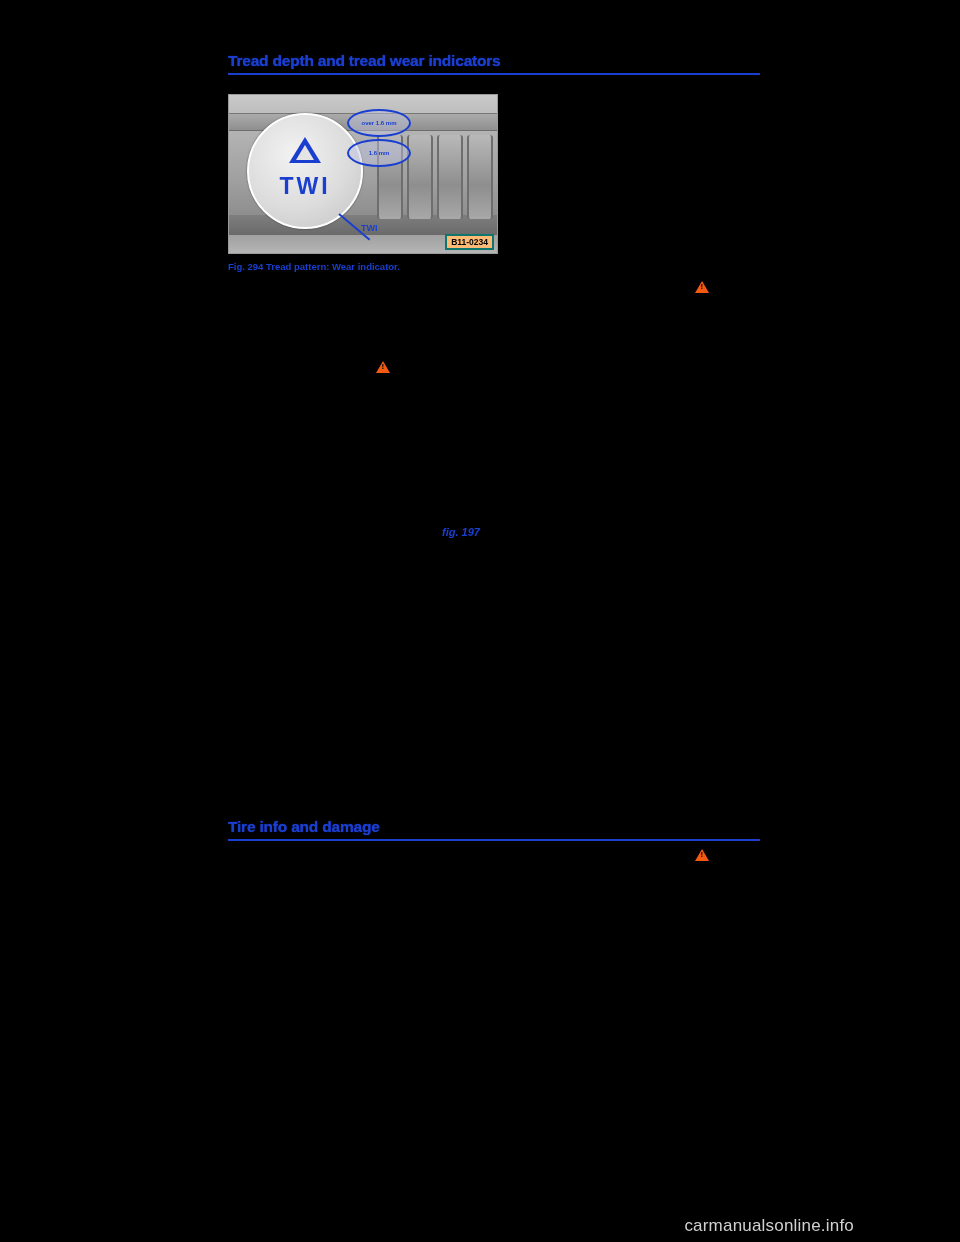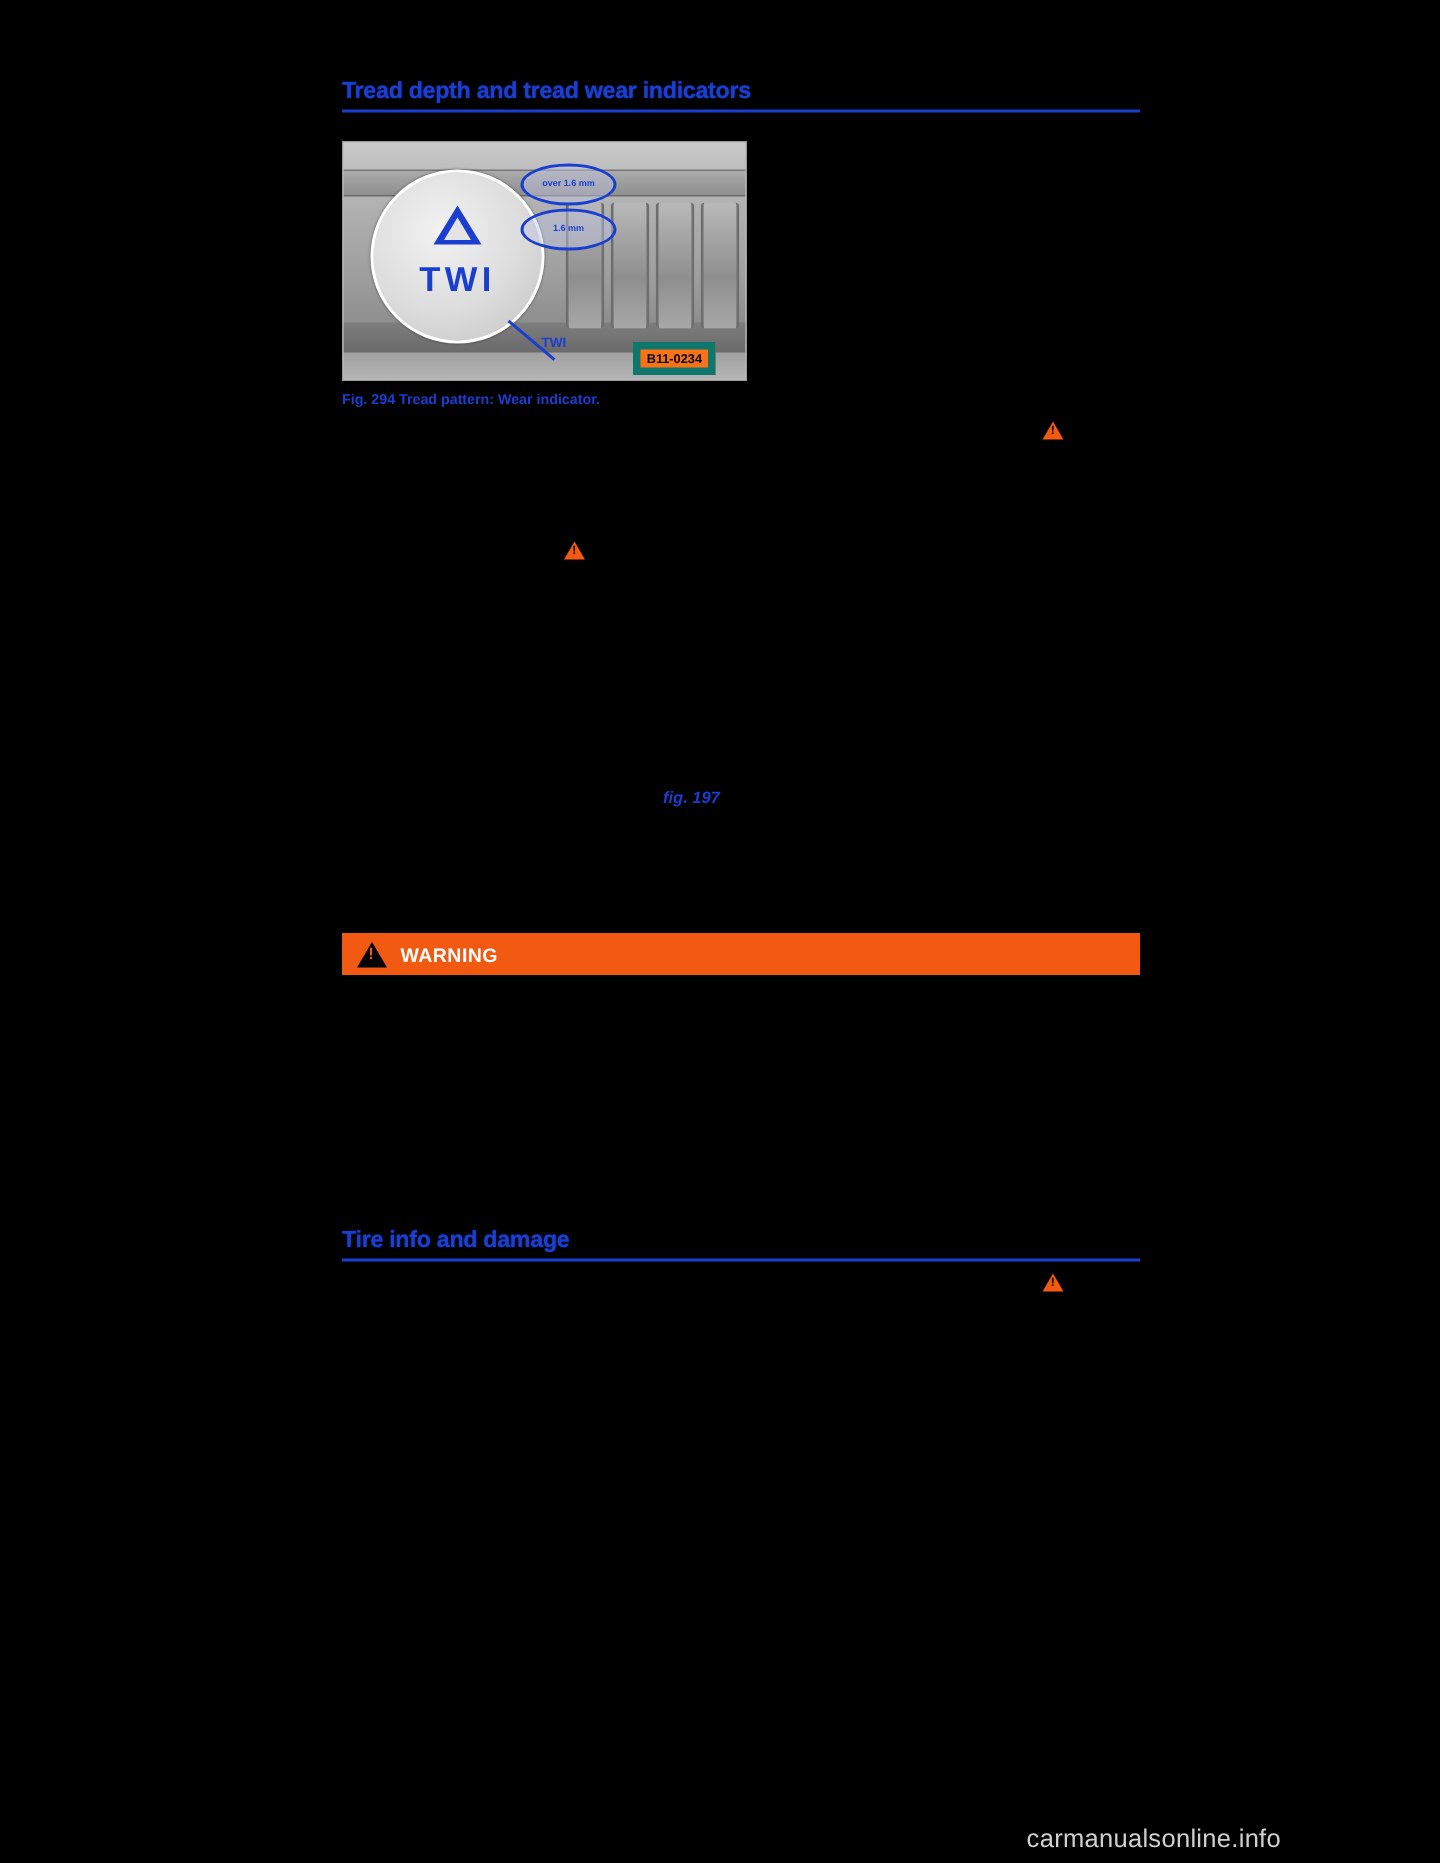--- a/index.html
+++ b/index.html
@@ -142,24 +142,24 @@
     justify-content: center;
   }
   .small-twi {
     position: absolute;
     color: #1a3fd0;
     font-size: 9px;
     font-weight: bold;
   }
   .fig-code {
     position: absolute;
-    right: 20px;
+    right: 3px;
     bottom: 3px;
-    background: #f97316;
-    border: 5px solid #0f766e;
+    background: #fdba74;
+    border: 2px solid #0f766e;
     color: #000;
     font-size: 8.5px;
     font-weight: bold;
     padding: 1px 4px;
     font-family: "Liberation Sans", sans-serif;
   }
   .fig-caption {
     position: absolute;
     left: 228px;
     top: 261px;
@@ -282,24 +282,20 @@
     <div class="fig-code">B11-0234</div>
   </div>
 
   <div class="fig-caption">Fig. 294 Tread pattern: Wear indicator.</div>
 
   <div class="mini-warn" style="left:695px; top:281px;"></div>
   <div class="mini-warn" style="left:376px; top:361px;"></div>
 
   <div class="xref" style="left:442px; top:526px;">fig. 197</div>
 
-  <div class="warning-banner">
-    <div class="warning-tri"></div>
-    <div class="warning-label">WARNING</div>
-  </div>
 
   <div class="section-heading" style="left:228px; top:818px;">Tire info and damage</div>
   <div class="heading-rule" style="left:228px; top:839px; width:532px;"></div>
 
   <div class="mini-warn" style="left:695px; top:849px;"></div>
 
   <div class="watermark">
     <span>carmanualsonline</span><span class="dot">.info</span>
   </div>
 

